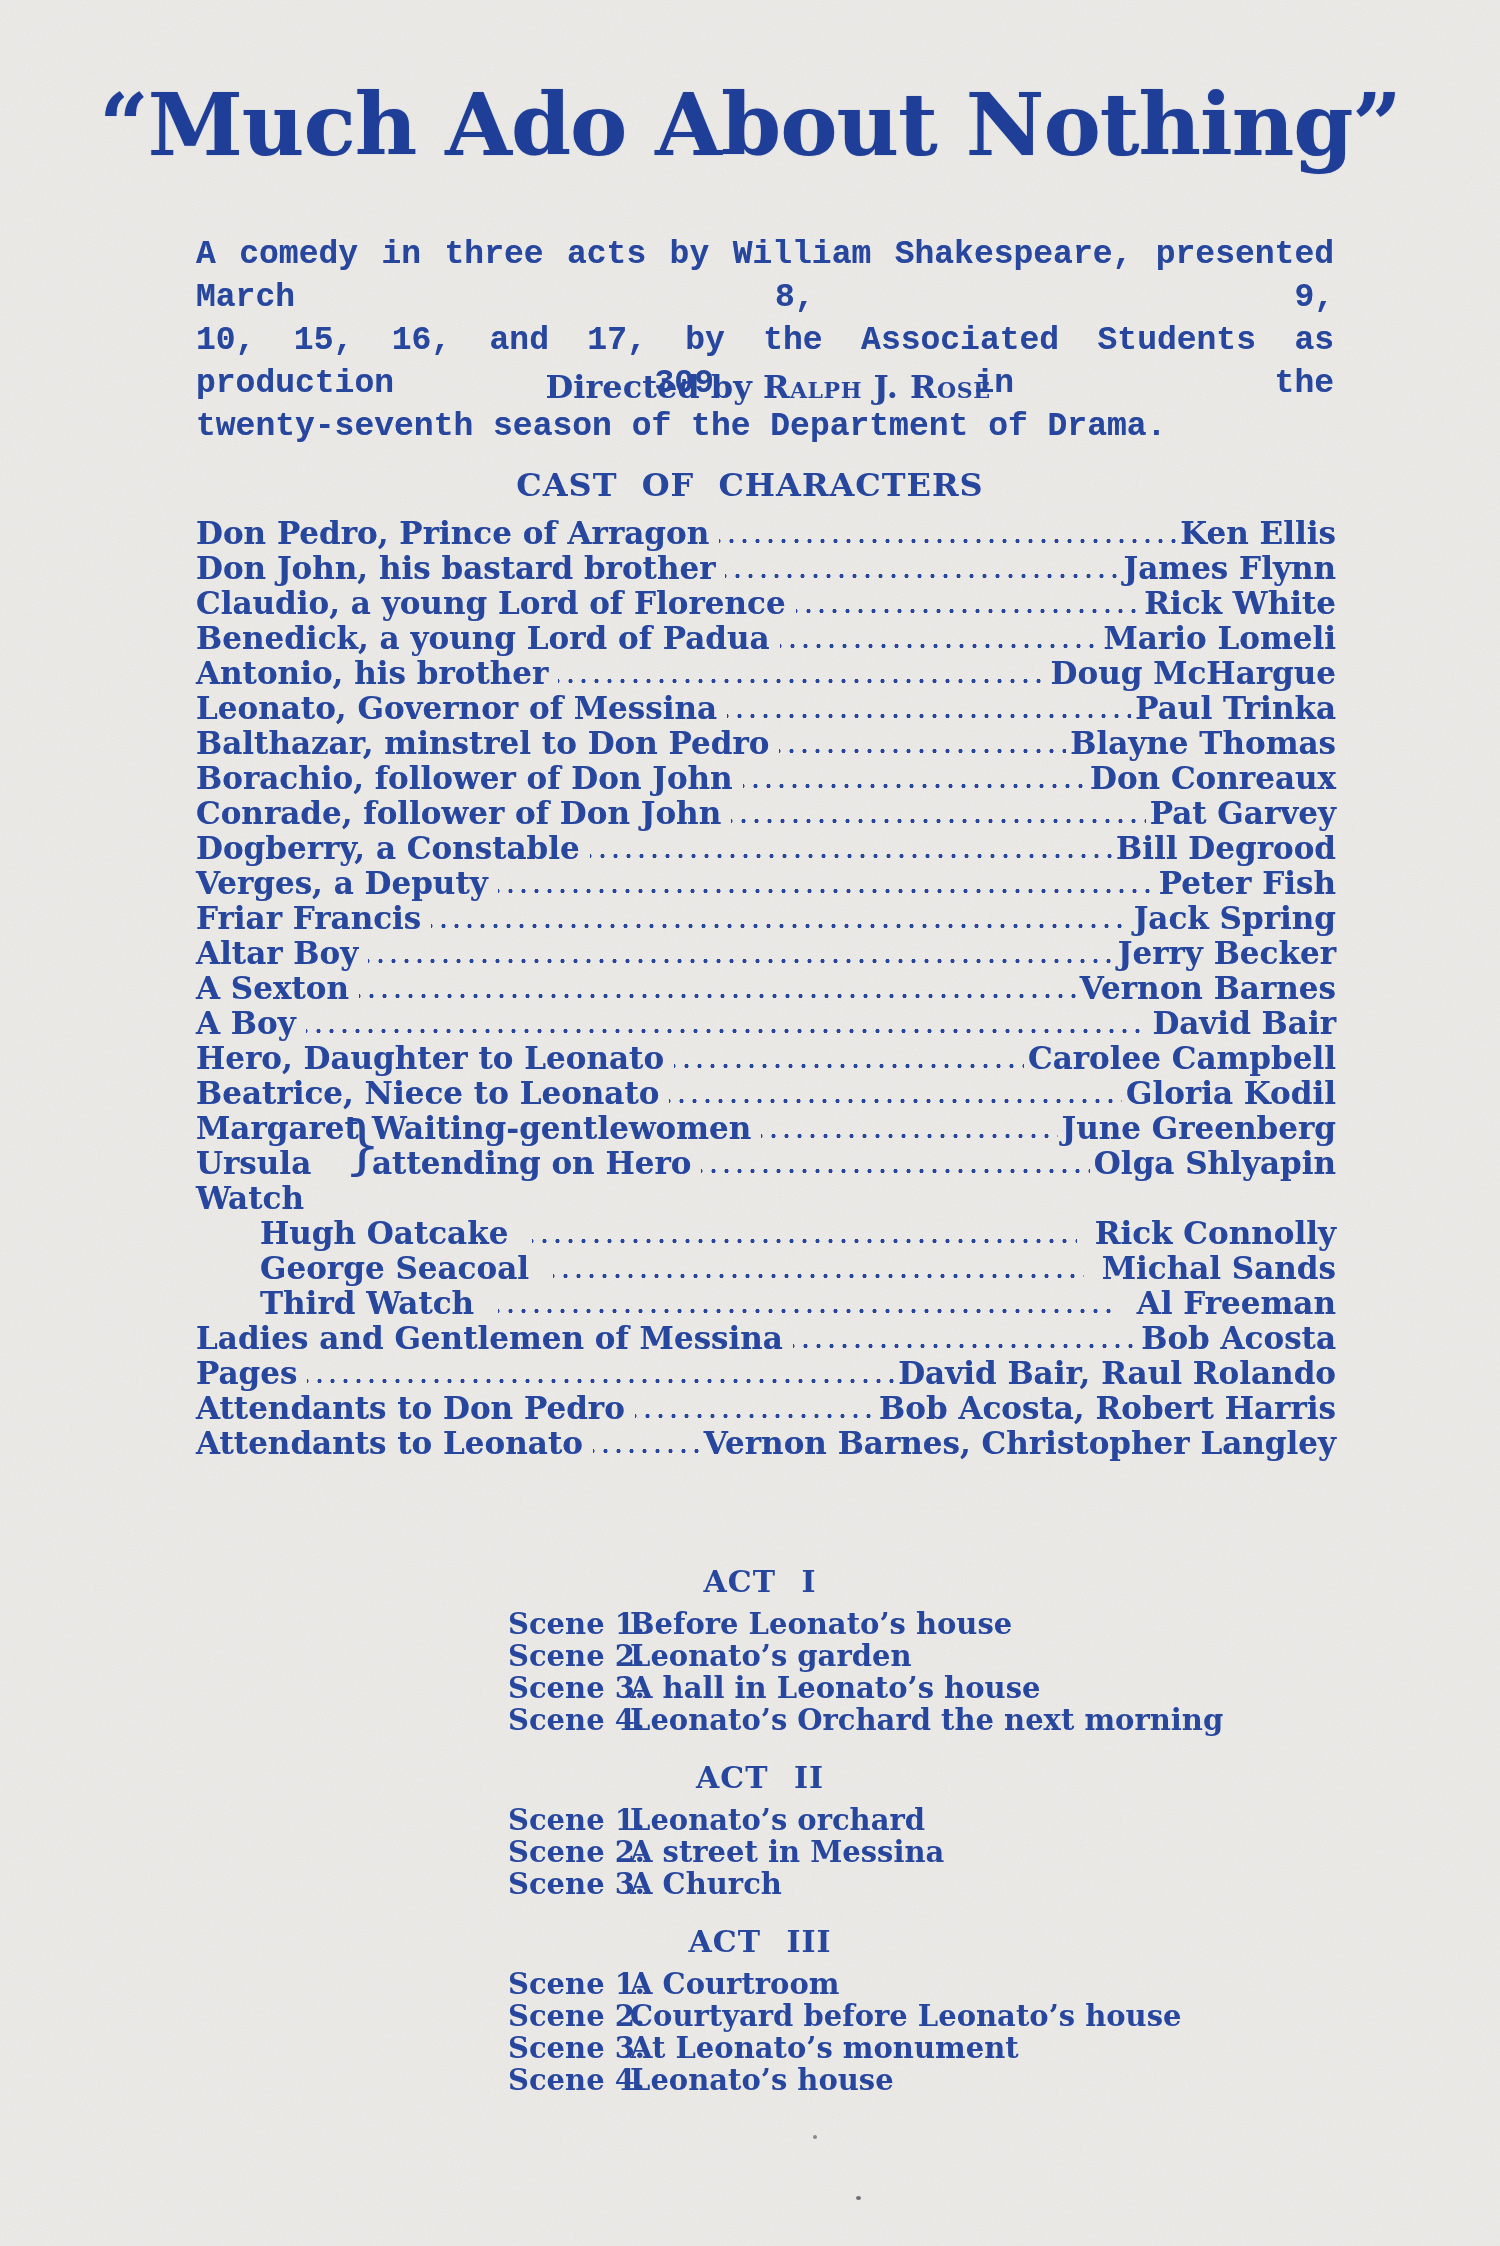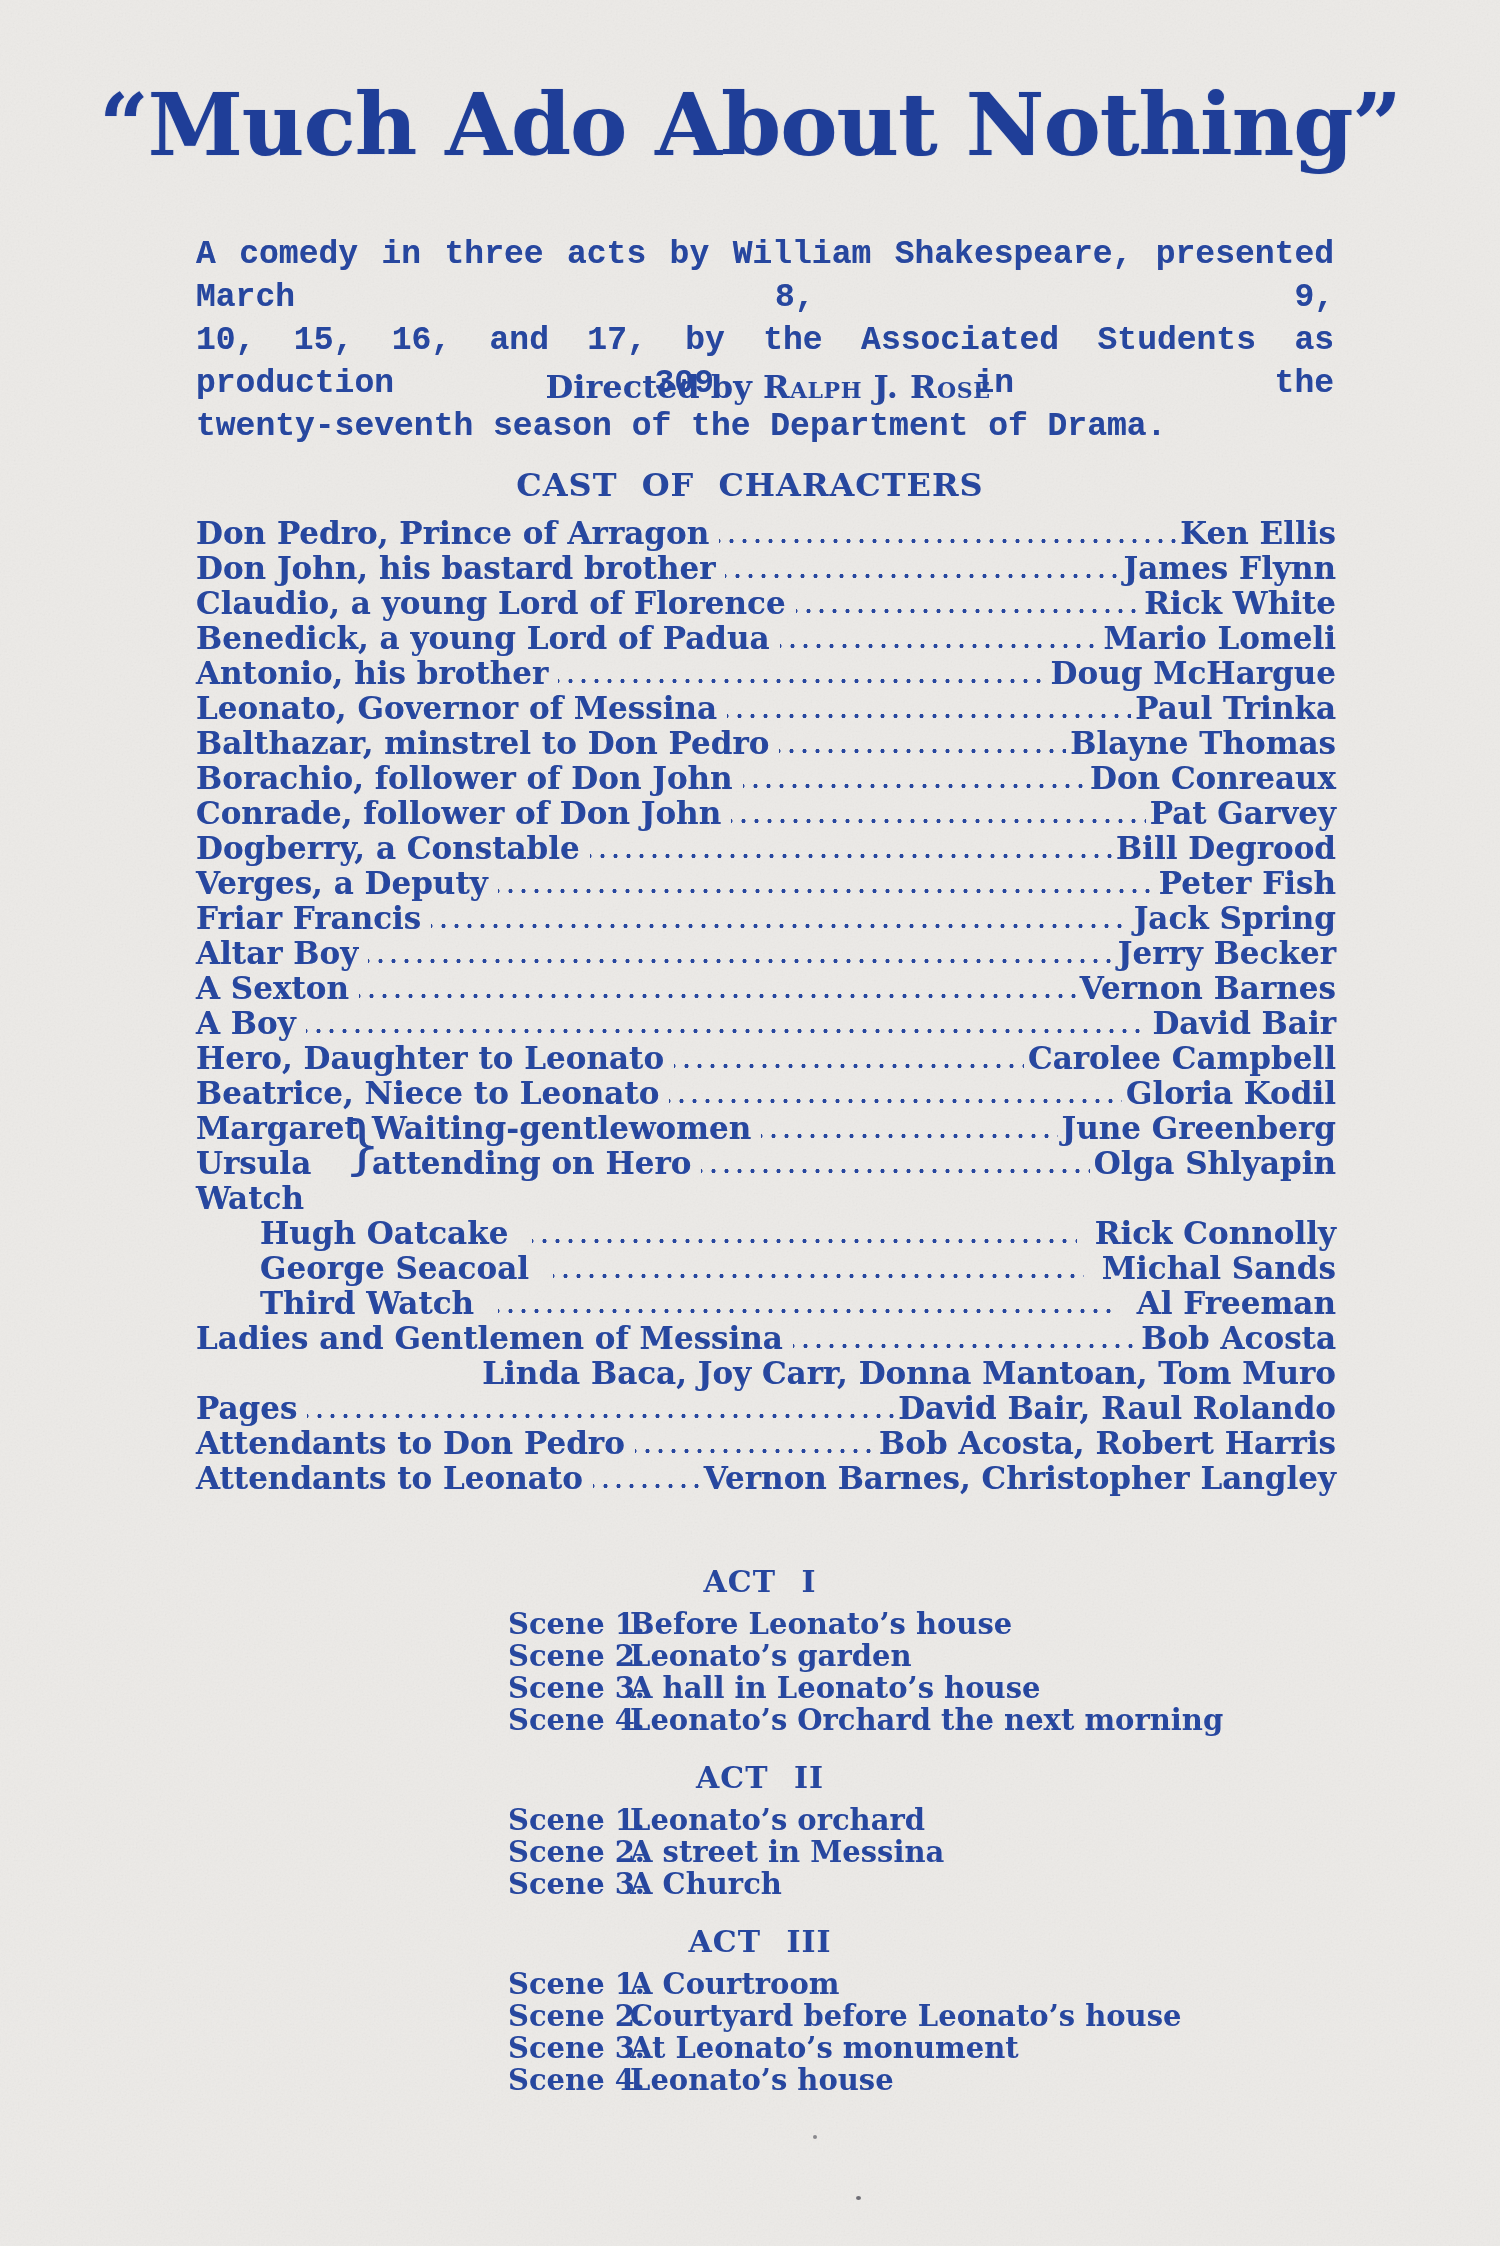--- a/index.html
+++ b/index.html
@@ -234,23 +234,20 @@
       <div class="cast-row indent">
         <span class="role">Third Watch</span>
         <span class="dots"></span>
         <span class="actor">Al Freeman</span>
       </div>
       <div class="cast-row">
         <span class="role">Ladies and Gentlemen of Messina</span>
         <span class="dots"></span>
         <span class="actor">Bob Acosta</span>
       </div>
-      <div class="cast-row continuation">
-        <span class="actor">Linda Baca, Joy Carr, Donna Mantoan, Tom Muro</span>
-      </div>
       <div class="cast-row">
         <span class="role">Pages</span>
         <span class="dots"></span>
         <span class="actor">David Bair, Raul Rolando</span>
       </div>
       <div class="cast-row">
         <span class="role">Attendants to Don Pedro</span>
         <span class="dots"></span>
         <span class="actor">Bob Acosta, Robert Harris</span>
       </div>

